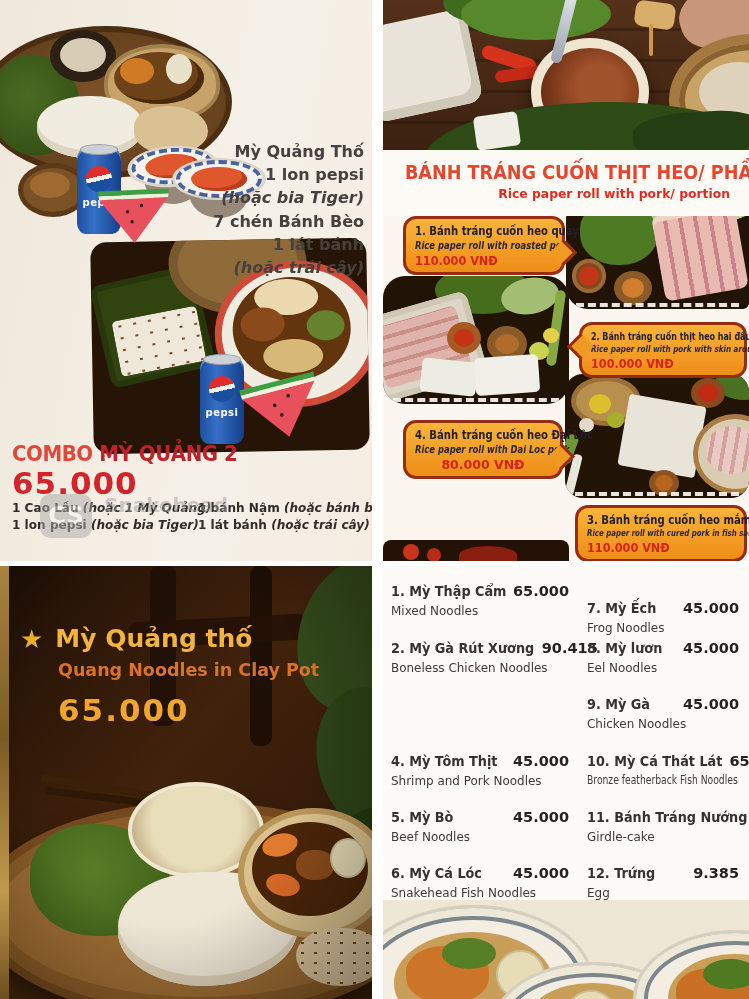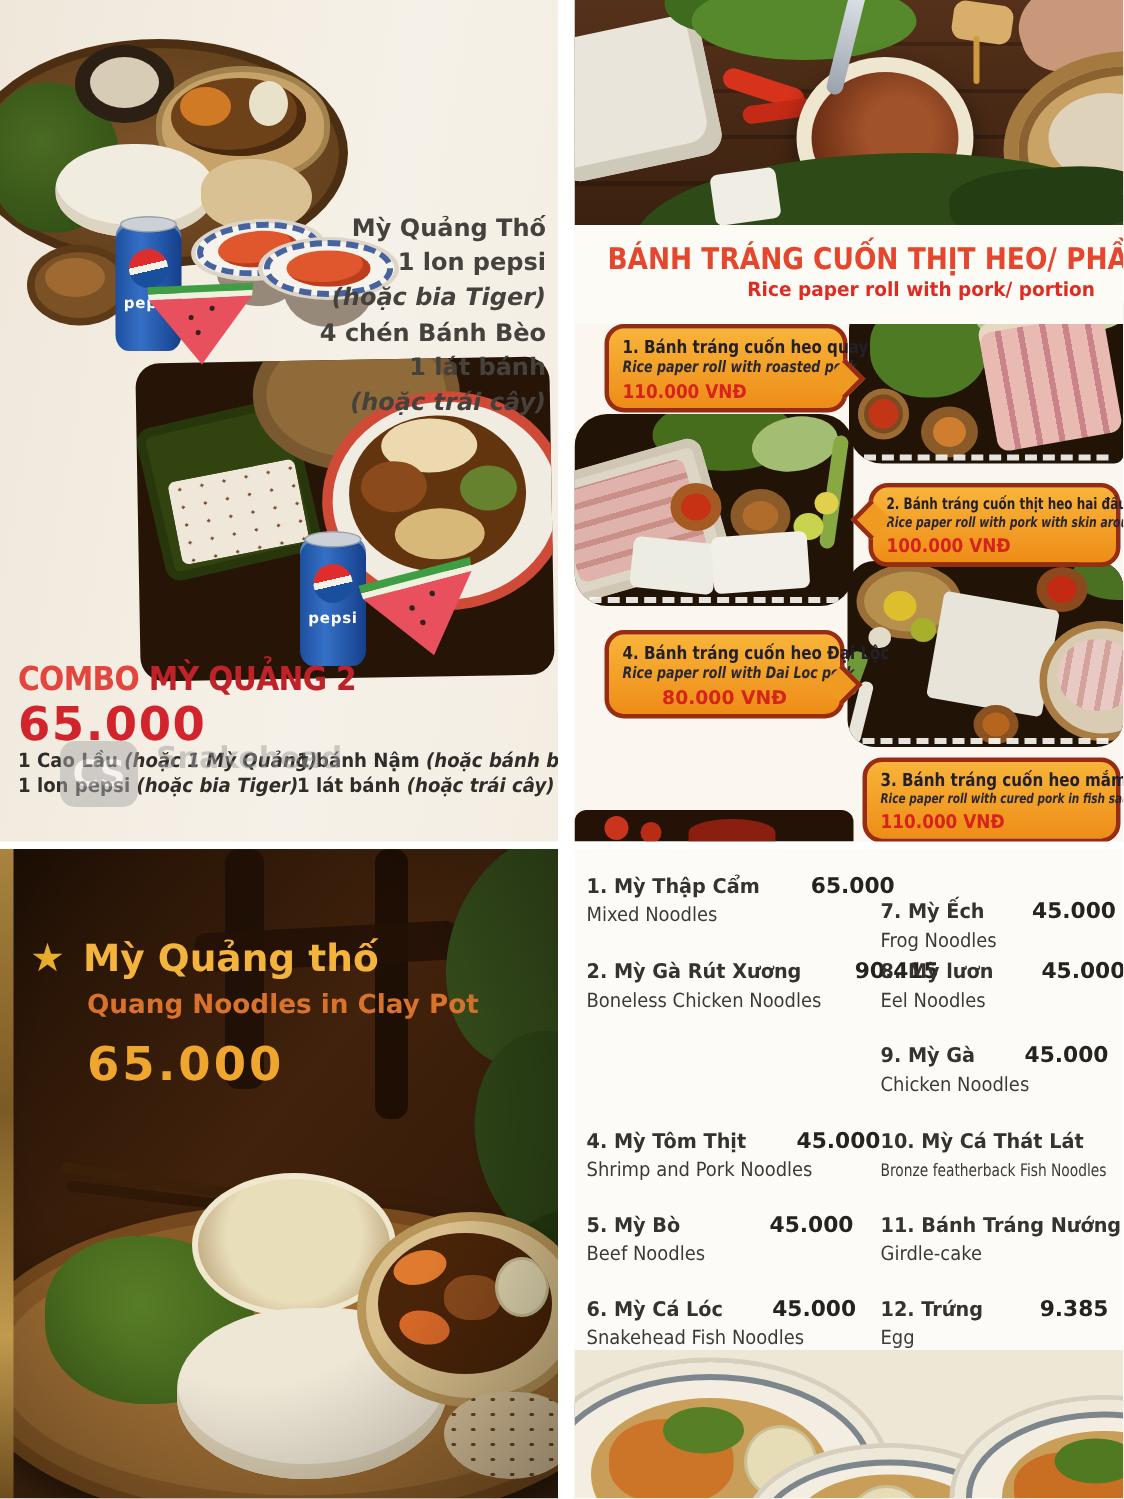--- a/index.html
+++ b/index.html
@@ -74,21 +74,21 @@
   #p3t .star { color:#edb32c; font-size:26px; line-height:1; }
   #p3t .tvi { color:#f3b43e; font-size:25px; font-weight:700; }
   #p3t .ten { color:#d9732b; font-size:17.5px; font-weight:700; margin:7px 0 0 38px; }
   #p3t .pp { color:#efa62e; font-size:31px; font-weight:800; letter-spacing:2px; margin:12px 0 0 38px; }
   #p3 .vig { position:absolute; inset:0; background:radial-gradient(ellipse at 45% 40%, rgba(0,0,0,0) 50%, rgba(0,0,0,.38) 100%); z-index:5; pointer-events:none; }
 
   
   #p4 { left:383px; top:566px; width:366px; height:433px; background:#fdfbf7; }
   .mi { position:absolute; }
   .mi.l { left:8px; width:178px; } .mi.r { left:204px; width:152px; }
-  .mi-l1 { display:flex; justify-content:space-between; align-items:flex-start;gap:28px; }
+  .mi-l1 { display:flex; justify-content:space-between; align-items:flex-start; }
   .mi-vi { font-size:13.5px; font-weight:700; color:#363230; white-space:nowrap; transform:scaleX(.95); transform-origin:0 50%; }
   .mi-price { font-size:14.5px; font-weight:800; color:#25221f; white-space:nowrap; }
   .mi-en { font-size:13px; color:#3d3936; margin-top:4px; white-space:nowrap; transform:scaleX(.92); transform-origin:0 50%; }
   .mi-en.long { font-size:11.5px; transform:scaleX(.8); }
   #p4photo { position:absolute; left:0; top:334px; width:366px; height:99px; background:#efe7d6; overflow:hidden; }
   .p4bowl { position:absolute; border-radius:50%; background:#f3eee1; border:3px solid #d6cfbd; box-shadow:inset 0 0 0 8px #eee8d8, inset 0 0 0 12px #7c868c; overflow:hidden; }
   .p4food { position:absolute; left:16%; top:16%; width:68%; height:68%; border-radius:50%; background:#c89e58; overflow:hidden; }
 </style>
 </head>
 <body>
@@ -162,21 +162,21 @@
       <polygon points="1,12 75,1 75,6 2,17" fill="#3f9e44"></polygon>
       <circle cx="34" cy="30" r="1.8" fill="#31241c"></circle>
       <circle cx="48" cy="22" r="1.8" fill="#31241c"></circle>
       <circle cx="40" cy="40" r="1.8" fill="#31241c"></circle>
     </svg>
 
     <div id="c1d">
       <div>Mỳ Quảng Thố</div>
       <div>1 lon pepsi</div>
       <div class="it">(hoặc bia Tiger)</div>
-      <div>4 chén Bánh Bèo</div>
+      <div>7 chén Bánh Bèo</div>
       <div>1 lát bánh</div>
       <div class="it">(hoặc trái cây)</div>
     </div>
 
     <div id="c2t">
       <div class="combo-line">
         <span class="cw">COMBO</span>
         <span class="cn">MỲ QUẢNG 2</span>
       </div>
       <div class="c2-price">65.000</div>

